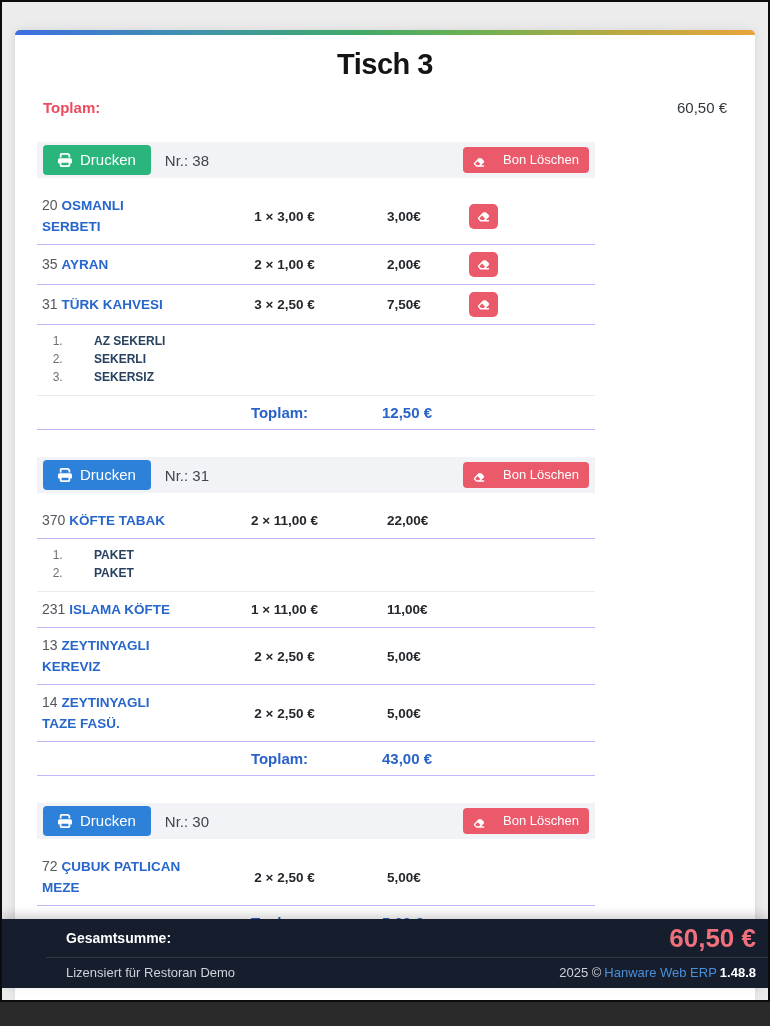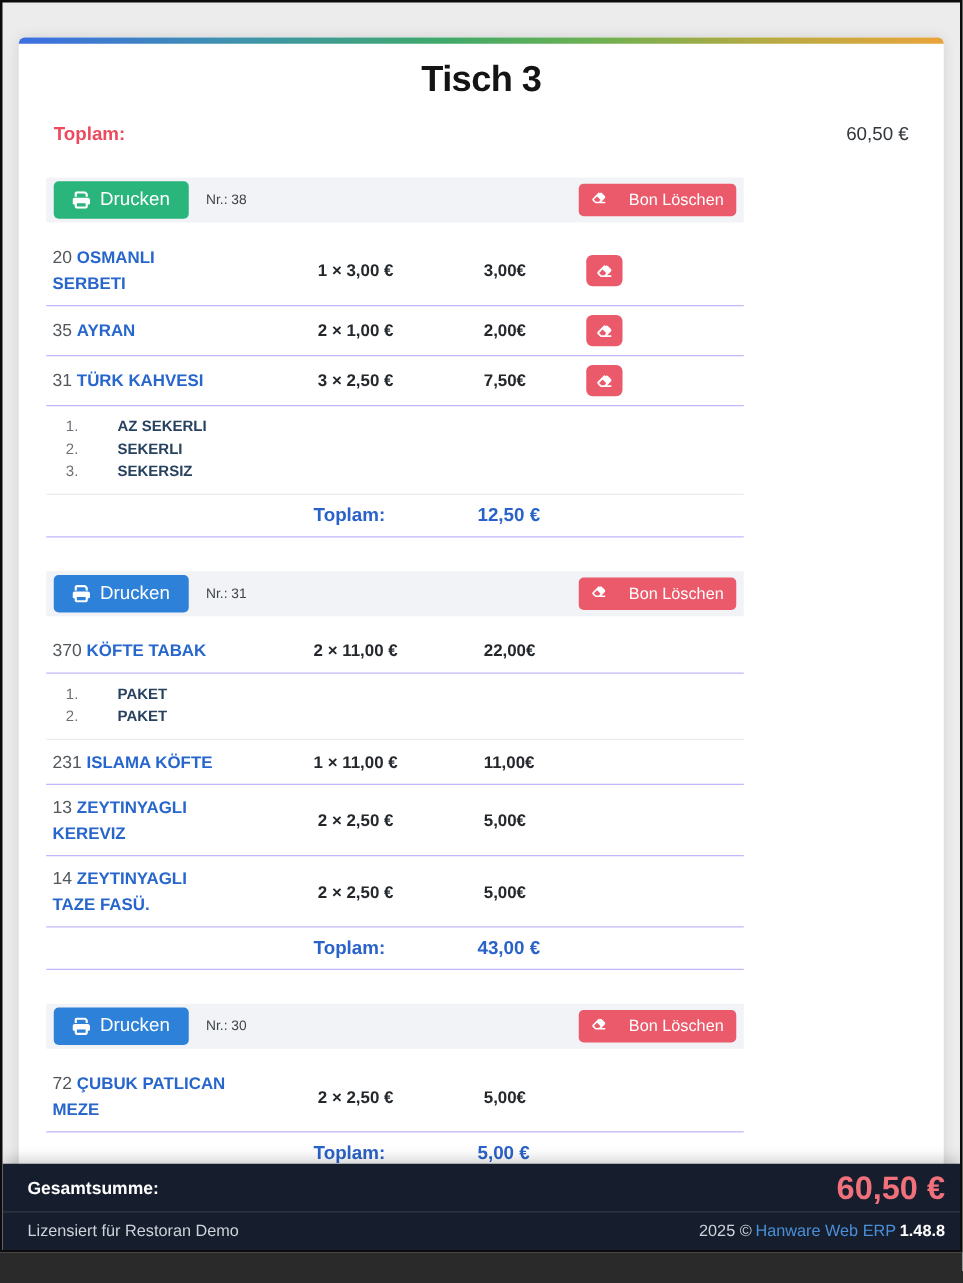--- a/index.html
+++ b/index.html
@@ -35,23 +35,23 @@
     display:flex; align-items:center; background:#f1f3f6;
     padding:3px 6px; margin-bottom:10px; min-height:36px;
   }
   .btn-print {
     display:inline-flex; align-items:center; gap:8px;
     border:none; border-radius:4px; color:#fff; cursor:pointer;
     font-size:15px; font-family:inherit; padding:6px 15px; line-height:1.2;
   }
   .btn-print.green { background:var(--accent-green); }
   .btn-print.blue  { background:var(--accent-blue); }
-  .receipt-nr { margin-left:14px; font-size:11px; color:#3f454b; }
+  .receipt-nr { margin-left:14px; font-size:15px; color:#3f454b; }
   .btn-delete {
-    margin-left:auto; display:inline-flex; align-items:flex-start; gap:18px;
+    margin-left:auto; display:inline-flex; align-items:flex-end; gap:18px;
     background:var(--accent-red); color:#fff; border:none; border-radius:4px;
     font-size:13px; font-family:inherit; padding:5px 10px; cursor:pointer; line-height:1.3;
   }
   .row, .receipt-total-row {
     display:grid; grid-template-columns:140px 205px 65px 1fr;
     align-items:center; border-bottom:1px solid #c4b5fd;
   }
   .row { padding:7px 0 7px 5px; }
   .cell-name { font-size:14px; color:#52575c; line-height:20px; }
   .item-name { color:var(--link-blue); font-weight:bold; font-size:13.5px; }
@@ -66,23 +66,24 @@
   .sublist { border-bottom:1px solid #e9ecef; padding:7px 0 9px 10px; }
   .sublist ol { margin:0; padding-left:19px; color:#6b7075; font-size:12px; }
   .sublist li { line-height:18px; }
   .sublist li span { font-weight:bold; color:#27415f; font-size:12px;margin-left:28px; }
   .receipt-total-row { padding:8px 0; }
   .receipt-total-label { grid-column:2; text-align:center; font-size:15px; font-weight:bold; color:var(--total-blue); }
   .receipt-total-value { grid-column:3; text-align:left; font-size:15px; font-weight:bold; color:var(--total-blue); }
   .partial-header { width:558px; margin-left:22px; height:12px; background:#f1f3f6; }
 
   .footer {
-    position:absolute; left:0; right:0; bottom:0; height:69px;
+    position:absolute; left:0; right:0; bottom:12px; height:69px;
     background:var(--footer-bg); color:#fff; z-index:5;
     box-shadow:0 -4px 10px rgba(0,0,0,0.18);
+    padding-left:44px;
   }
   .footer-main {
     display:flex; align-items:center; justify-content:space-between;
     height:39px; padding:0 12px 0 20px; border-bottom:1px solid rgba(255,255,255,0.12);
   }
   .grand-total-label { font-size:14px; font-weight:bold; color:#ffffff; }
   .grand-total-value { font-size:26px; font-weight:bold; color:var(--footer-total-red); }
   .footer-bottom {
     display:flex; align-items:center; justify-content:space-between;
     height:29px; padding:0 12px 0 20px; font-size:13px; color:#ced3da;

